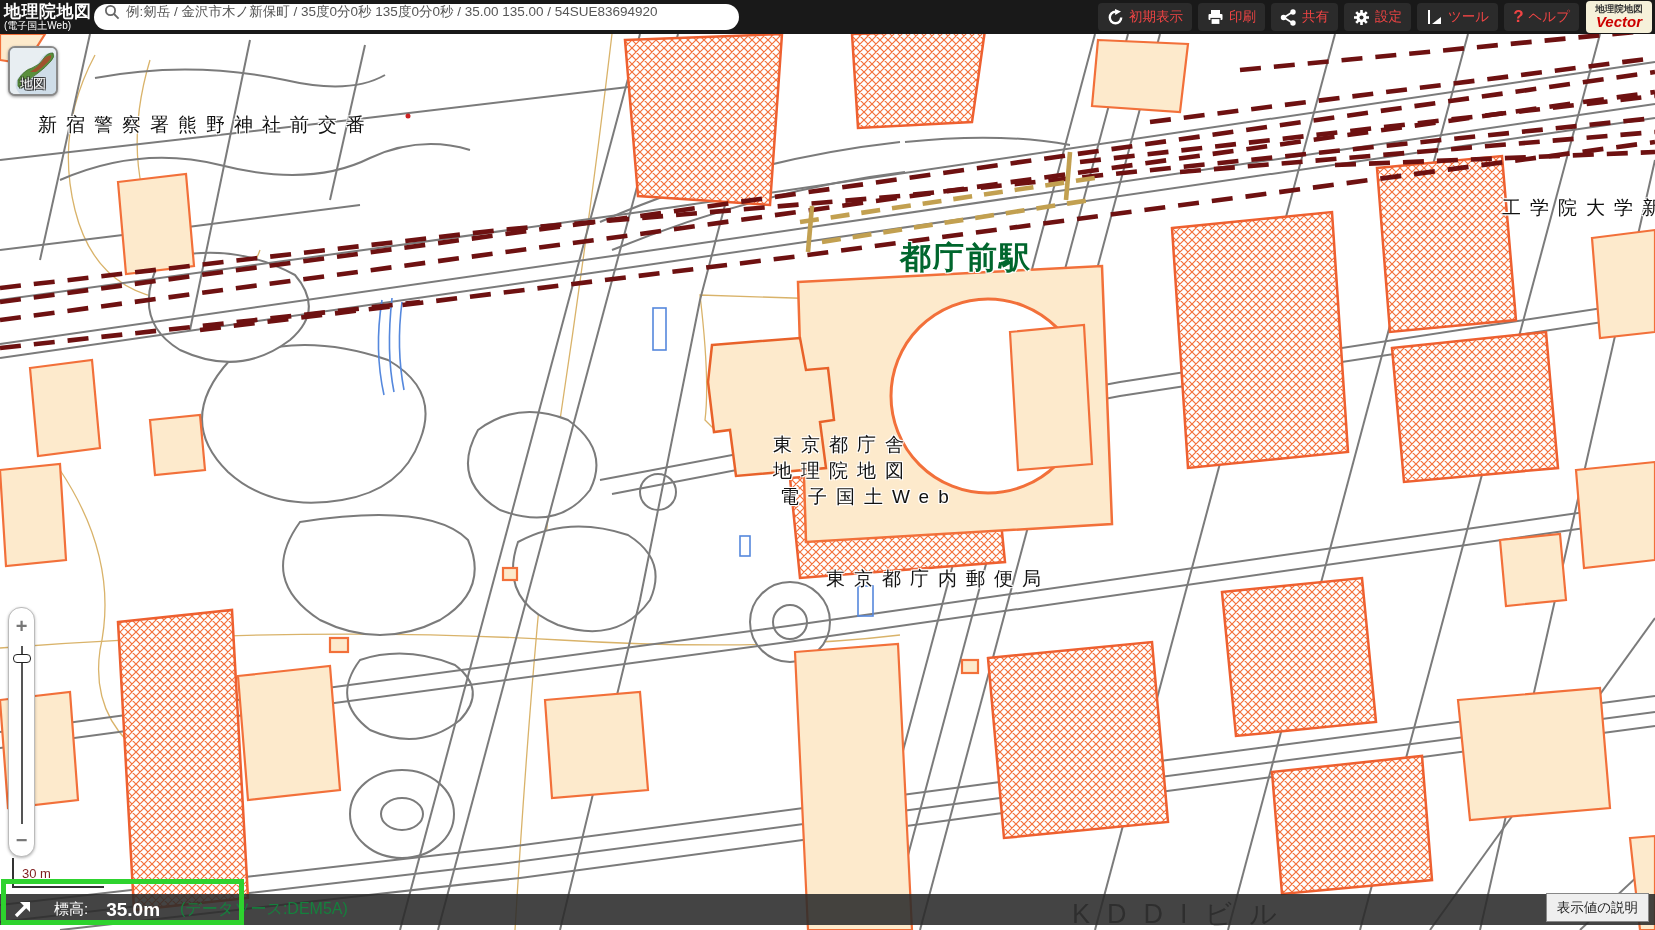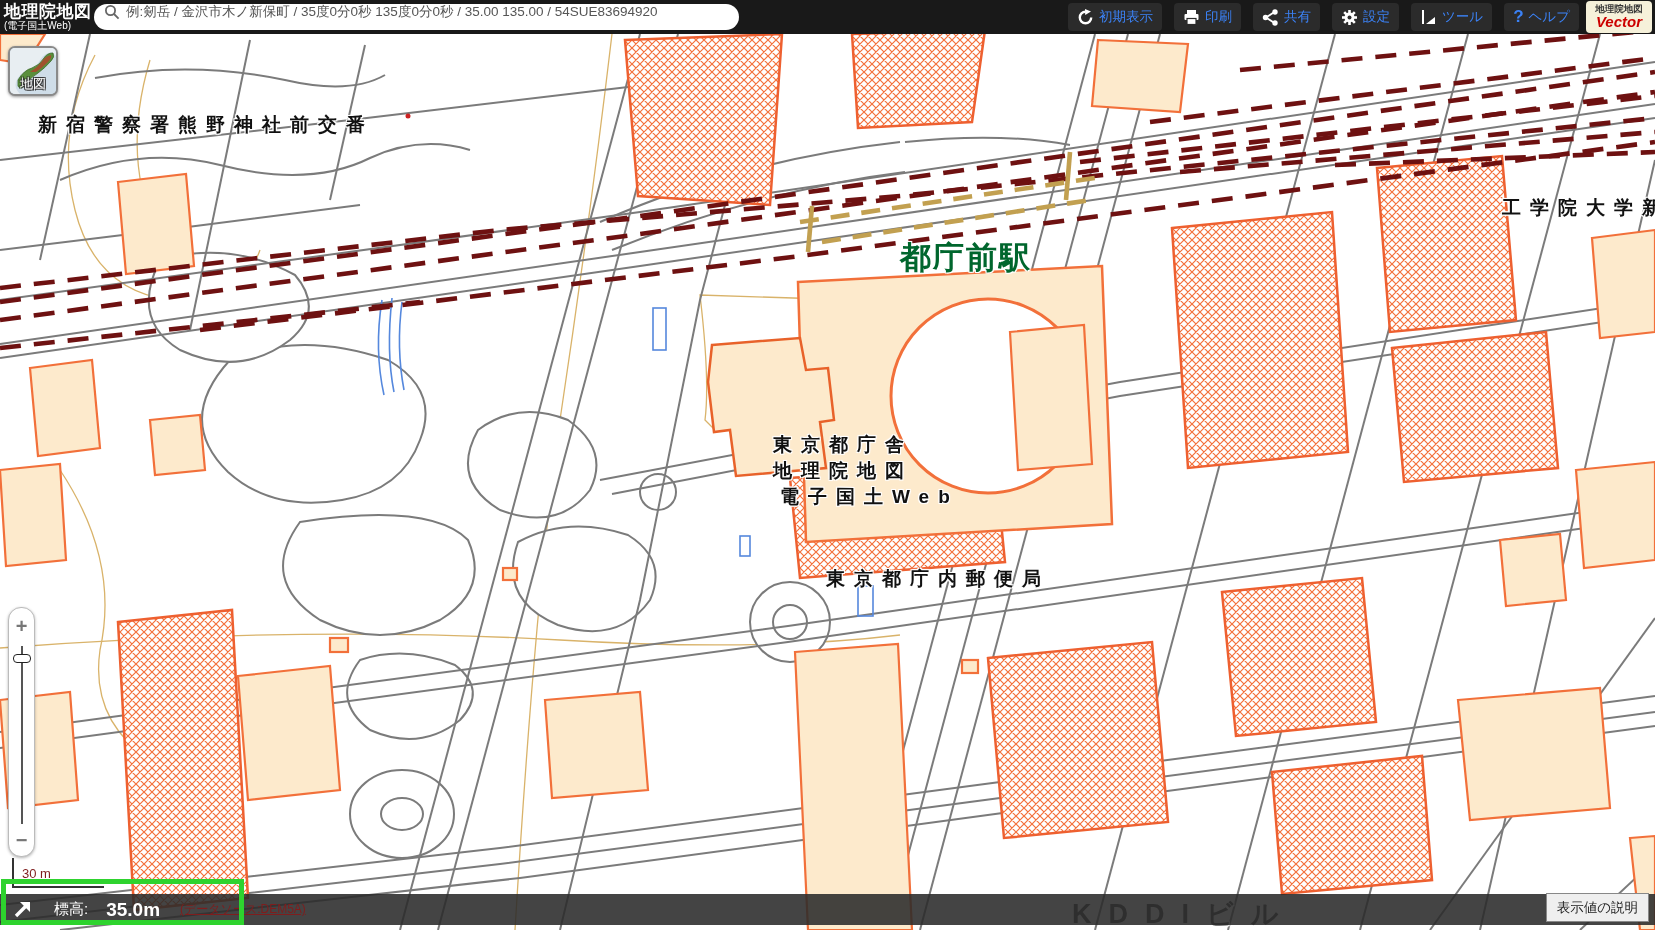--- a/index.html
+++ b/index.html
@@ -5,40 +5,40 @@
   * { margin:0; padding:0; box-sizing:border-box; }
   html,body { width:1655px; height:930px; overflow:hidden;
     font-family:"Liberation Sans","DejaVu Sans",sans-serif; background:#fff; }
   #stage { position:relative; width:1655px; height:930px; overflow:hidden; }
 
   
   #map-svg { position:absolute; left:0; top:0; z-index:0; }
 
   
   .maplabel { position:absolute; z-index:2; color:#111; font-size:19px; letter-spacing:9px;
-    white-space:nowrap; font-weight:700;
+    white-space:nowrap; font-weight:400;
     text-shadow:-1px -1px 0 #fff,1px -1px 0 #fff,-1px 1px 0 #fff,1px 1px 0 #fff,0 0 3px #fff; }
   .maplabel.station { color:#00662d; font-size:31px; font-weight:bold; letter-spacing:2px; }
   .maplabel.kddi { color:#4e4e4e; font-size:27px; letter-spacing:17px; z-index:3; }
 
   
   #topbar { position:absolute; left:0; top:0; width:1655px; height:34px; background:#191919;
     z-index:10; display:flex; align-items:center; }
   #logo { color:#fff; margin-left:4px; line-height:1; width:88px; flex:none; }
   #logo .l1 { font-size:17px; font-weight:bold; letter-spacing:0.5px; }
   #logo .l2 { font-size:10px; margin-top:1px; }
   #searchbox { flex:none; width:645px; height:26px; background:#fff; border-radius:13px;
     display:flex; align-items:flex-start; padding:0 10px; margin-left:2px; }
   #searchbox svg { flex:none; }
   #search-input { border:none; outline:none; flex:1; font-size:13.5px; color:#333;
     margin-left:6px; background:transparent; font-family:inherit; }
   #search-input::placeholder { color:#555; opacity:1; }
   #topbar .spacer { flex:1; }
-  .tb-btn { height:28px; background:#2b2b2b; border-radius:4px; color:#3b82f6; display:flex;
-    align-items:center; padding:0 9px; margin-left:12px; font-size:13.5px; cursor:pointer; flex:none; }
+  .tb-btn { height:28px; background:#2b2b2b; border-radius:4px; color:#ef4444; display:flex;
+    align-items:center; padding:0 9px; margin-left:6px; font-size:13.5px; cursor:pointer; flex:none; }
   .tb-btn .ic { margin-right:5px; display:flex; align-items:center; }
   .tb-btn .qm { font-size:17px; font-weight:bold; margin-right:5px; }
   #vector-badge { width:66px; height:32px; background:#f6f1da; border-radius:4px; margin:0 3px 0 7px;
     display:flex; flex-direction:column; align-items:center; justify-content:center; cursor:pointer; flex:none; }
   #vector-badge .v1 { font-size:9.5px; color:#333; font-weight:bold; line-height:1.1; }
   #vector-badge .v2 { font-size:15px; color:#c00; font-weight:bold; font-style:italic; line-height:1.05; }
 
   
   #layer-btn { position:absolute; left:8px; top:46px; width:50px; height:50px; z-index:5;
     border:2px solid #8a8a8a; border-radius:7px; overflow:hidden; cursor:pointer;
@@ -62,21 +62,21 @@
     border-left:2px solid #333; border-bottom:2px solid #333; }
   #scalebar span { position:absolute; left:8px; top:8px; font-size:13px; color:#7f1d1d;
     text-shadow:-1px -1px 0 #fff,1px -1px 0 #fff,-1px 1px 0 #fff,1px 1px 0 #fff; }
 
   
   #statusbar { position:absolute; left:0; top:894px; width:1655px; height:31px;
     background:rgba(42,42,42,.88); z-index:5; display:flex; align-items:center; color:#fff;gap:12px; }
   #statusbar .arrow { margin:0 10px 0 13px; display:flex; }
   #statusbar .elev-label { font-size:15px; }
   #statusbar .elev-value { font-size:19px; font-weight:bold; margin-left:6px; }
-  #statusbar .elev-src { font-size:12px; color:#7f1d1d; margin-left:8px;text-decoration:underline; }
+  #statusbar .elev-src { font-size:16px; color:#15803d; margin-left:8px; }
   #explain-btn { position:absolute; right:6px; top:-1px; height:29px; background:#efefef;
     border:1px solid #888; color:#222; font-size:13.5px; padding:0 10px; cursor:pointer;
     font-family:inherit; }
 
   
   #green-box { position:absolute; left:1px; top:879px; width:243px; height:46px; z-index:6;
     border:5px solid #2ed32e; pointer-events:none; }
 </style>
 </head>
 <body>

